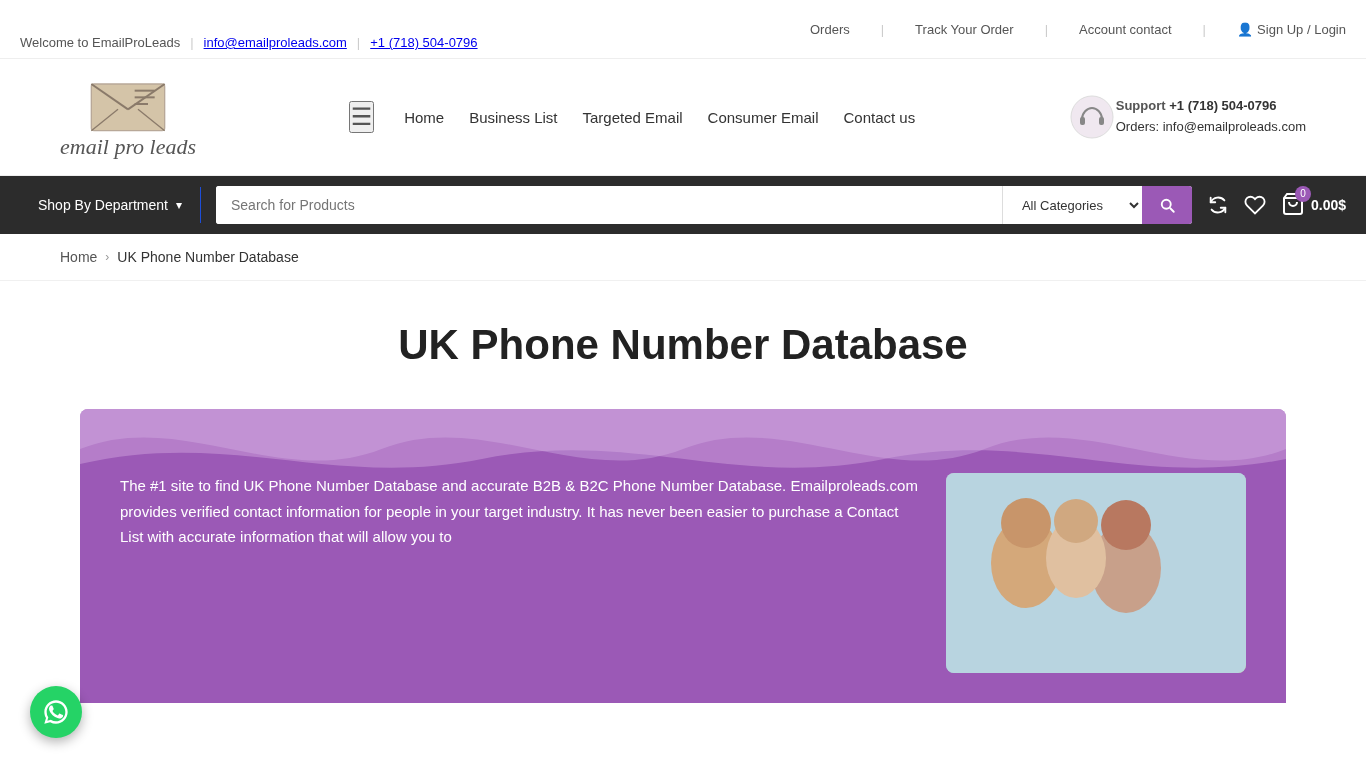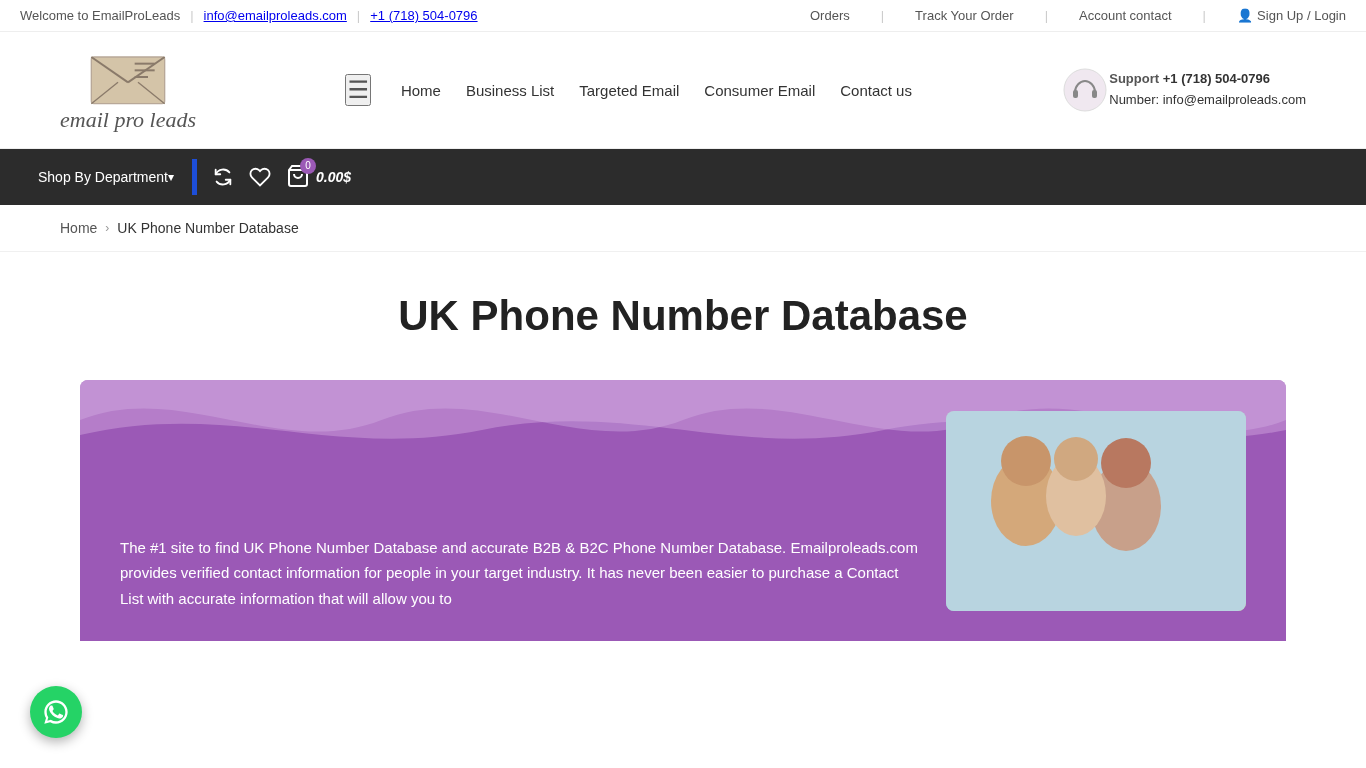--- a/index.html
+++ b/index.html
@@ -9,21 +9,21 @@
     .top-bar {
       background: #fff;
       border-bottom: 1px solid #eee;
       padding: 8px 20px;
       display: flex;
       justify-content: space-between;
       align-items: center;
       font-size: 13px;
       color: #555;
     }
-    .top-bar-left { display: flex; gap: 10px; align-items: center; }
+    .top-bar-left { display: flex; gap: 10px; align-items: center; margin-top: 27px; }
     .top-bar-left span { color: #555; }
     .top-bar-left .sep { color: #ccc; }
     .top-bar-right { display: flex; gap: 31px; align-items: center; }
     .top-bar-right a { color: #555; text-decoration: none; }
     .top-bar-right .sep { color: #ccc; }
     .top-bar-right .login-btn { display: flex; align-items: center; gap: 4px; color: #555; }
 
     
     .header {
       display: flex;
@@ -71,22 +71,23 @@
     }
     .shop-by-dept {
       background: #2c2c2c;
       color: #fff;
       border: none;
       padding: 10px 18px;
       font-size: 14px;
       cursor: pointer;
       display: flex;
       align-items: center;
+      gap: 8px;
       white-space: nowrap;
-      border-right: 5px solid #1d4ed8;
+      border-right: 1px solid #1d4ed8;
     }
     .shop-by-dept .chevron { font-size: 12px; }
 
     .search-container {
       flex: 1;
       display: flex;
       background: #fff;
       border-radius: 3px;
       overflow: hidden;
     }
@@ -148,21 +149,21 @@
       background: #9b59b6;
       color: #fff;
       border-radius: 50%;
       width: 16px;
       height: 16px;
       font-size: 10px;
       display: flex;
       align-items: center;
       justify-content: center;
     }
-    .cart-amount { font-size: 14px; font-weight: bold; color: #fff; font-style: italic; }
+    .cart-amount { font-size: 14px; font-weight: bold; color: #fff; }
 
     
     .breadcrumb {
       padding: 15px 60px;
       display: flex;
       align-items: center;
       gap: 8px;
       font-size: 14px;
       color: #555;
       border-bottom: 1px solid #f0f0f0;
@@ -186,24 +187,24 @@
     
     .wave-section {
       background: #9b59b6;
       position: relative;
       margin: 0 60px;
       border-radius: 8px 8px 0 0;
       overflow: hidden;
       min-height: 230px;
     }
     .wave-content {
-      padding: 31px 40px 30px;
+      padding: 64px 40px 30px;
       display: flex;
       gap: 26px;
-      align-items: flex-end;
+      align-items: flex-start;
       position: relative;
       z-index: 2;
     }
     .wave-text {
       flex: 1;
       color: #fff;
       font-size: 15px;
       line-height: 1.7;
     }
     .wave-image {
@@ -291,33 +292,44 @@
         <rect x="10" y="22" width="5" height="8" rx="2" fill="#888"></rect>
         <rect x="29" y="22" width="5" height="8" rx="2" fill="#888"></rect>
       </svg>
     </div>
     <div class="support-text">
       <div>
         <span class="support-label">Support</span>
         <span class="support-phone">+1 (718) 504-0796</span>
       </div>
       <div>
-        <span>Number:</span>
+        <span>Orders:</span>
         <span>info@emailproleads.com</span>
       </div>
     </div>
   </div>
 </div>
 
 <div class="search-bar-section">
   <button class="shop-by-dept">
     <span>Shop By Department</span>
     <span class="chevron">▾</span>
   </button>
 
+  <div class="search-container">
+    <input type="text" class="search-input" placeholder="Search for Products" style="">
+    <select class="category-select">
+      <option>All Categories</option>
+    </select>
+    <button class="search-btn">
+      <svg width="18" height="18" viewBox="0 0 24 24">
+        <path d="M21 21l-4.35-4.35M17 11A6 6 0 1 1 5 11a6 6 0 0 1 12 0z" stroke="#fff" stroke-width="2.5" fill="none" stroke-linecap="round"></path>
+      </svg>
+    </button>
+  </div>
 
   <div class="header-icons">
     <button class="icon-btn">
       <svg width="22" height="22" viewBox="0 0 24 24">
         <path d="M4 4v5h5M20 20v-5h-5" stroke="#fff" stroke-width="2" fill="none" stroke-linecap="round" stroke-linejoin="round"></path>
         <path d="M4 9a9 9 0 0 1 15-2M20 15a9 9 0 0 1-15 2" stroke="#fff" stroke-width="2" fill="none" stroke-linecap="round"></path>
       </svg>
     </button>
     <button class="icon-btn">
       <svg width="22" height="22" viewBox="0 0 24 24">

